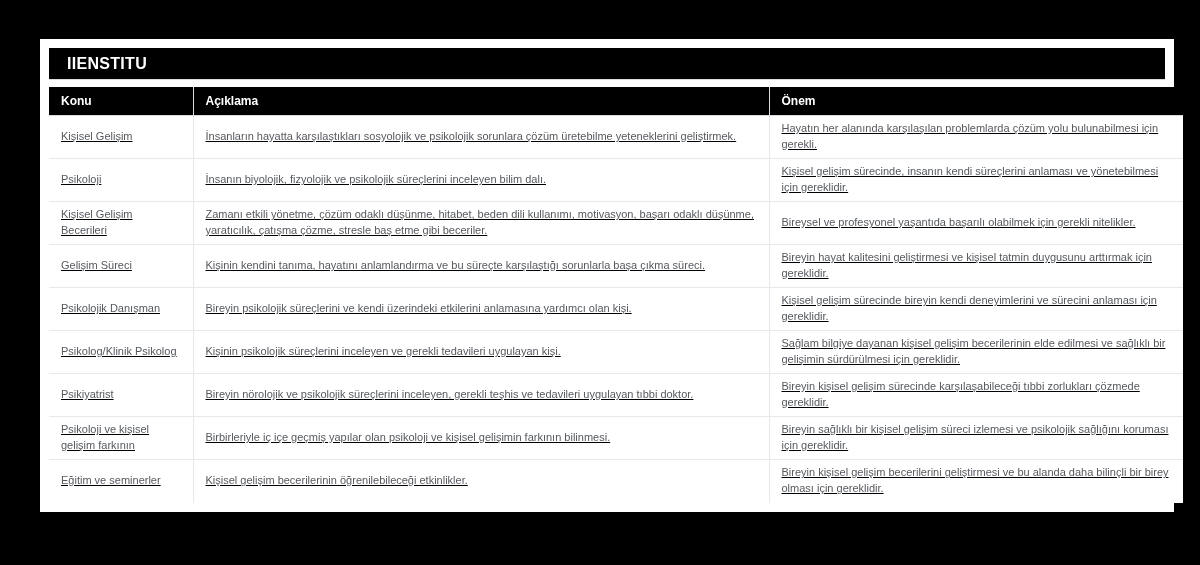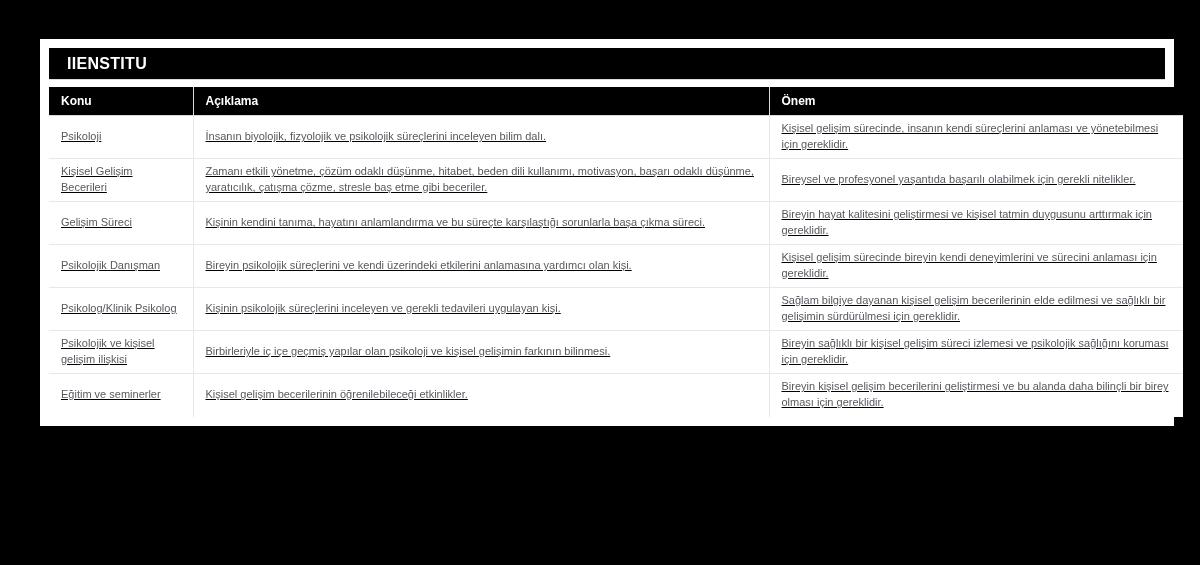--- a/index.html
+++ b/index.html
@@ -81,20 +81,25 @@
     </colgroup>
     <thead>
       <tr>
         <th>Konu</th>
         <th>Açıklama</th>
         <th>Önem</th>
       </tr>
     </thead>
     <tbody>
         <tr>
+          <td>Kişisel Gelişim</td>
+          <td>İnsanların hayatta karşılaştıkları sosyolojik ve psikolojik sorunlara çözüm üretebilme yeteneklerini geliştirmek.</td>
+          <td>Hayatın her alanında karşılaşılan problemlarda çözüm yolu bulunabilmesi için gerekli.</td>
+        </tr>
+        <tr>
           <td>Psikoloji</td>
           <td>İnsanın biyolojik, fizyolojik ve psikolojik süreçlerini inceleyen bilim dalı.</td>
           <td>Kişisel gelişim sürecinde, insanın kendi süreçlerini anlaması ve yönetebilmesi için gereklidir.</td>
         </tr>
         <tr>
           <td>Kişisel Gelişim Becerileri</td>
           <td>Zamanı etkili yönetme, çözüm odaklı düşünme, hitabet, beden dili kullanımı, motivasyon, başarı odaklı düşünme, yaratıcılık, çatışma çözme, stresle baş etme gibi beceriler.</td>
           <td>Bireysel ve profesyonel yaşantıda başarılı olabilmek için gerekli nitelikler.</td>
         </tr>
         <tr>
@@ -106,21 +111,26 @@
           <td>Psikolojik Danışman</td>
           <td>Bireyin psikolojik süreçlerini ve kendi üzerindeki etkilerini anlamasına yardımcı olan kişi.</td>
           <td>Kişisel gelişim sürecinde bireyin kendi deneyimlerini ve sürecini anlaması için gereklidir.</td>
         </tr>
         <tr>
           <td>Psikolog/Klinik Psikolog</td>
           <td>Kişinin psikolojik süreçlerini inceleyen ve gerekli tedavileri uygulayan kişi.</td>
           <td>Sağlam bilgiye dayanan kişisel gelişim becerilerinin elde edilmesi ve sağlıklı bir gelişimin sürdürülmesi için gereklidir.</td>
         </tr>
         <tr>
-          <td>Psikolojik ve kişisel gelişim ilişkisi</td>
+          <td>Psikiyatrist</td>
+          <td>Bireyin nörolojik ve psikolojik süreçlerini inceleyen, gerekli teşhis ve tedavileri uygulayan tıbbi doktor.</td>
+          <td>Bireyin kişisel gelişim sürecinde karşılaşabileceği tıbbi zorlukları çözmede gereklidir.</td>
+        </tr>
+        <tr>
+          <td>Psikoloji ve kişisel gelişim farkının</td>
           <td>Birbirleriyle iç içe geçmiş yapılar olan psikoloji ve kişisel gelişimin farkının bilinmesi.</td>
           <td>Bireyin sağlıklı bir kişisel gelişim süreci izlemesi ve psikolojik sağlığını koruması için gereklidir.</td>
         </tr>
         <tr>
           <td>Eğitim ve seminerler</td>
           <td>Kişisel gelişim becerilerinin öğrenilebileceği etkinlikler.</td>
           <td>Bireyin kişisel gelişim becerilerini geliştirmesi ve bu alanda daha bilinçli bir birey olması için gereklidir.</td>
         </tr>
       </tbody>
   </table>

